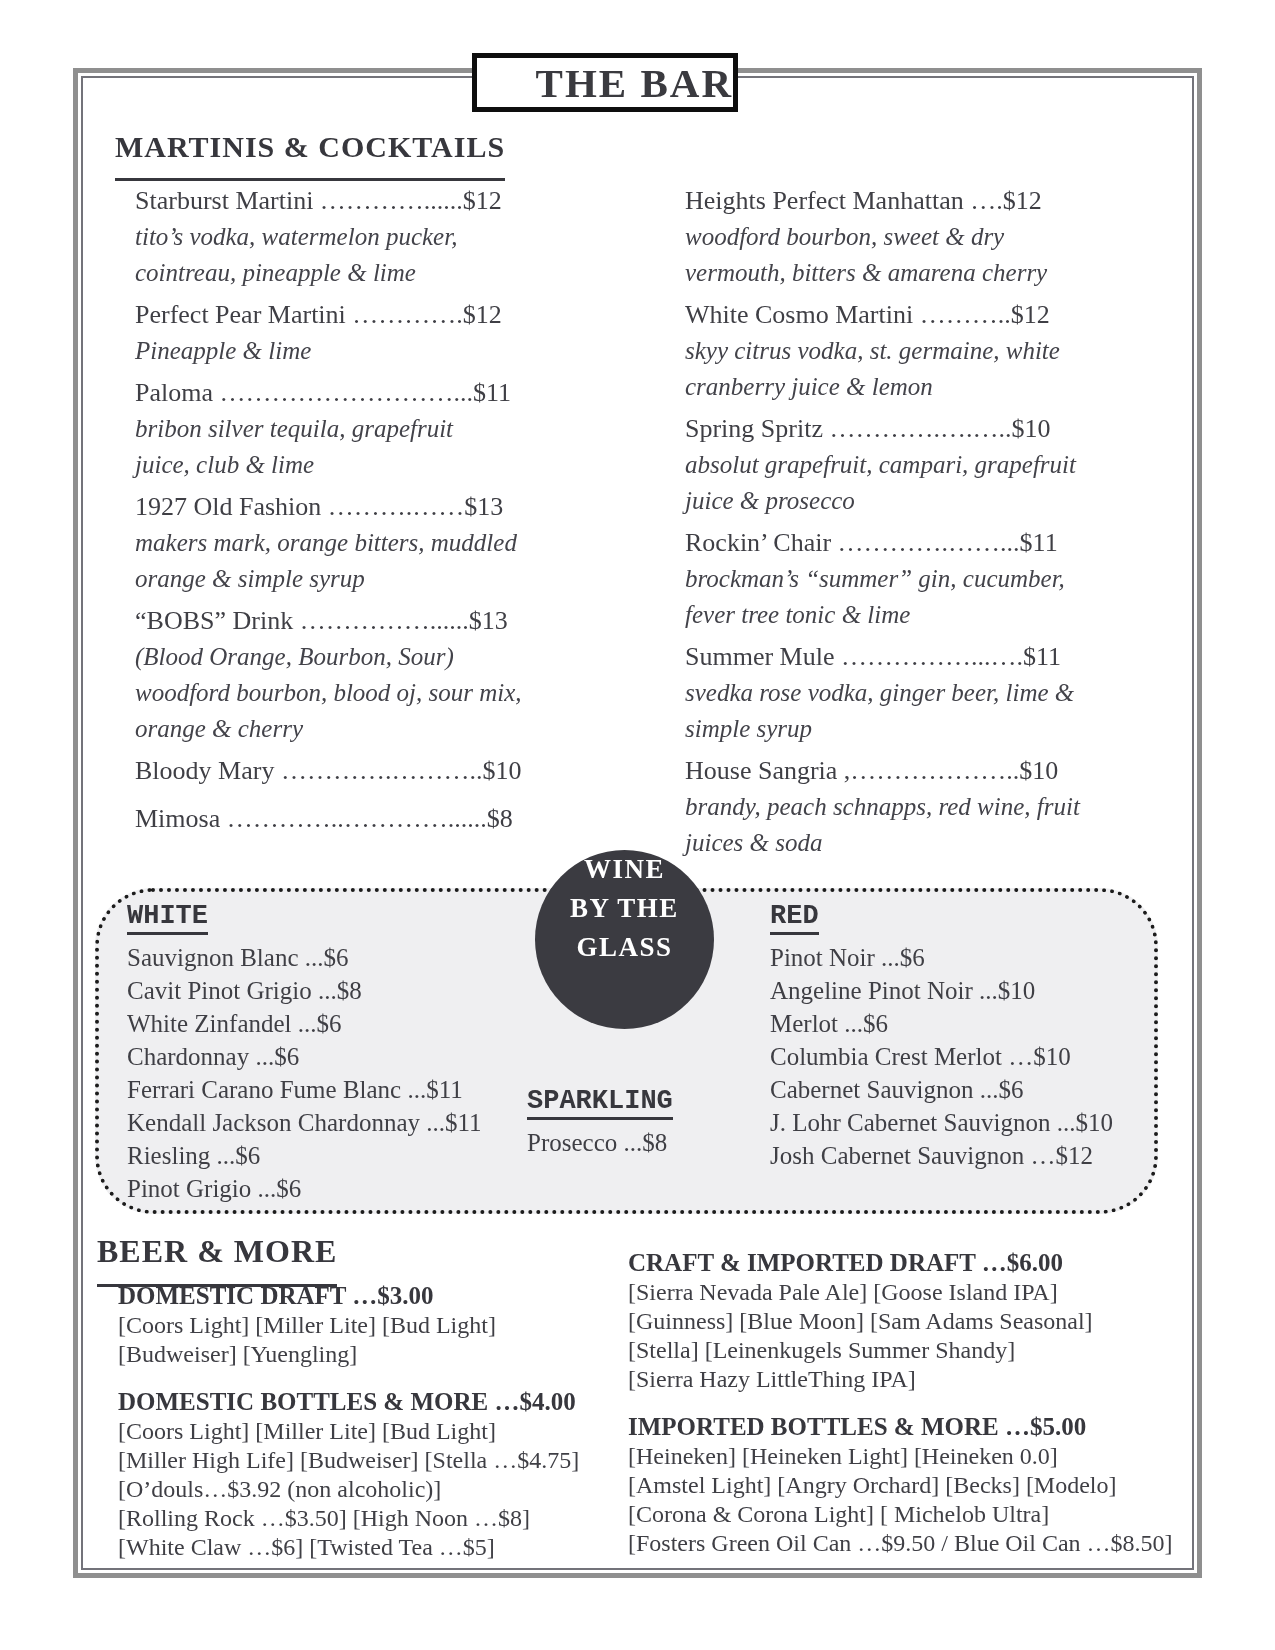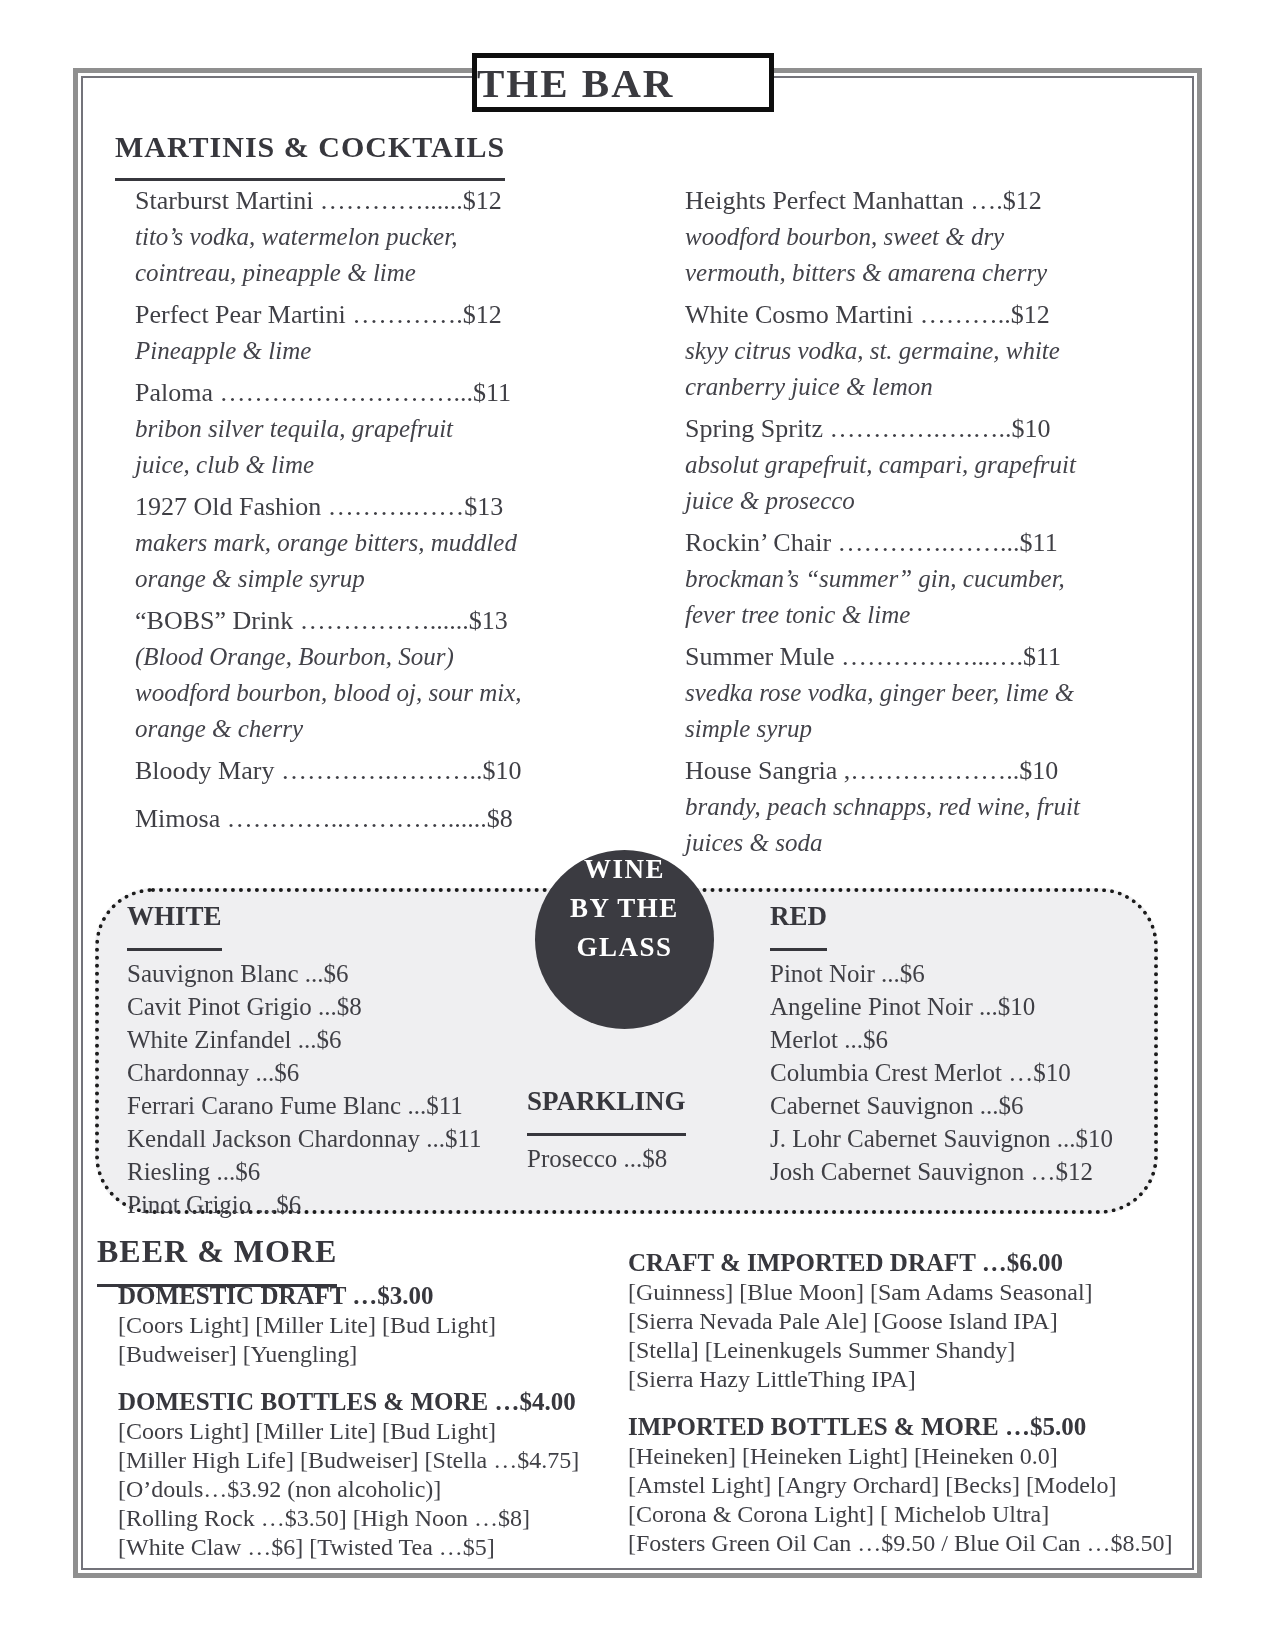--- a/index.html
+++ b/index.html
@@ -8,23 +8,23 @@
     font-family:"Liberation Serif", serif;color:#43434a;overflow:hidden;
   }
   .frame{
     position:absolute;left:73px;top:68px;width:1129px;height:1510px;
     border:5px solid #8f8f8f;box-sizing:border-box;z-index:1;
   }
   .frame-inner{
     position:absolute;inset:3px;border:2px solid #73737a;
   }
   .title-box{
-    position:absolute;left:472px;top:53px;width:302px;height:59px;
+    position:absolute;left:472px;top:53px;width:266px;height:59px;
     background:#ffffff;border:5px solid #0e0e0e;box-sizing:border-box;
-    display:flex;align-items:center;justify-content:flex-start;z-index:5;
+    display:flex;align-items:center;justify-content:flex-end;z-index:5;
   }
   .title-box span{
     font-size:41px;font-weight:bold;color:#3a3a3f;letter-spacing:2px;
   }
   .big-head{
     position:absolute;z-index:2;font-weight:bold;color:#37373d;
     border-bottom:3px solid #37373d;padding-bottom:15px;line-height:1.1;
   }
   .cocktails-heading{left:115px;top:130px;font-size:30px;letter-spacing:1px;}
   .beer-heading{left:97px;top:1234px;font-size:32px;letter-spacing:1px;}
@@ -48,21 +48,21 @@
   .wine-badge span{
     color:#ffffff;font-weight:bold;font-size:27px;line-height:39px;
     letter-spacing:1.5px;white-space:pre-line;
   }
   .wine-col{position:absolute;z-index:2;}
   .wine-white{left:127px;top:901px;}
   .wine-red{left:770px;top:901px;}
   .wine-sparkling{left:527px;top:1086px;}
   .sub-head{
     display:inline-block;font-size:27px;font-weight:bold;color:#37373d;
-    border-bottom:3px solid #37373d;padding-bottom:16px;margin-bottom:6px;line-height:1.15;
+    border-bottom:3px solid #37373d;padding-bottom:0px;margin-bottom:6px;line-height:1.15;font-family:Liberation Mono, monospace;
   }
   .wine-line{font-size:25px;line-height:33px;white-space:nowrap;color:#3f3f45;}
   .beer-col{position:absolute;z-index:2;}
   .beer-left{left:118px;top:1280px;width:500px;}
   .beer-right{left:628px;top:1247px;width:560px;}
   .beer-group{margin-bottom:17px;}
   .beer-group-head{
     font-size:25px;font-weight:bold;color:#37373d;line-height:31px;white-space:nowrap;
   }
   .beer-line{font-size:24px;line-height:29px;white-space:nowrap;color:#3f3f45;}
@@ -230,22 +230,22 @@
         <div class="beer-line">[Rolling Rock …$3.50] [High Noon …$8]</div>
         <div class="beer-line">[White Claw …$6] [Twisted Tea …$5]</div>
       </div>
   </div>
 </div>
 
 <div class="beer-col beer-right">
   <div class="beer-group">
     <div class="beer-group-head">CRAFT &amp; IMPORTED DRAFT …$6.00</div>
     <div>
+        <div class="beer-line">[Sierra Nevada Pale Ale] [Goose Island IPA]</div>
         <div class="beer-line">[Guinness] [Blue Moon] [Sam Adams Seasonal]</div>
-        <div class="beer-line">[Sierra Nevada Pale Ale] [Goose Island IPA]</div>
         <div class="beer-line">[Stella] [Leinenkugels Summer Shandy]</div>
         <div class="beer-line">[Sierra Hazy LittleThing IPA]</div>
       </div>
   </div>
   <div class="beer-group">
     <div class="beer-group-head">IMPORTED BOTTLES &amp; MORE …$5.00</div>
     <div>
         <div class="beer-line">[Heineken] [Heineken Light] [Heineken 0.0]</div>
         <div class="beer-line">[Amstel Light] [Angry Orchard] [Becks] [Modelo]</div>
         <div class="beer-line">[Corona &amp; Corona Light] [ Michelob Ultra]</div>

